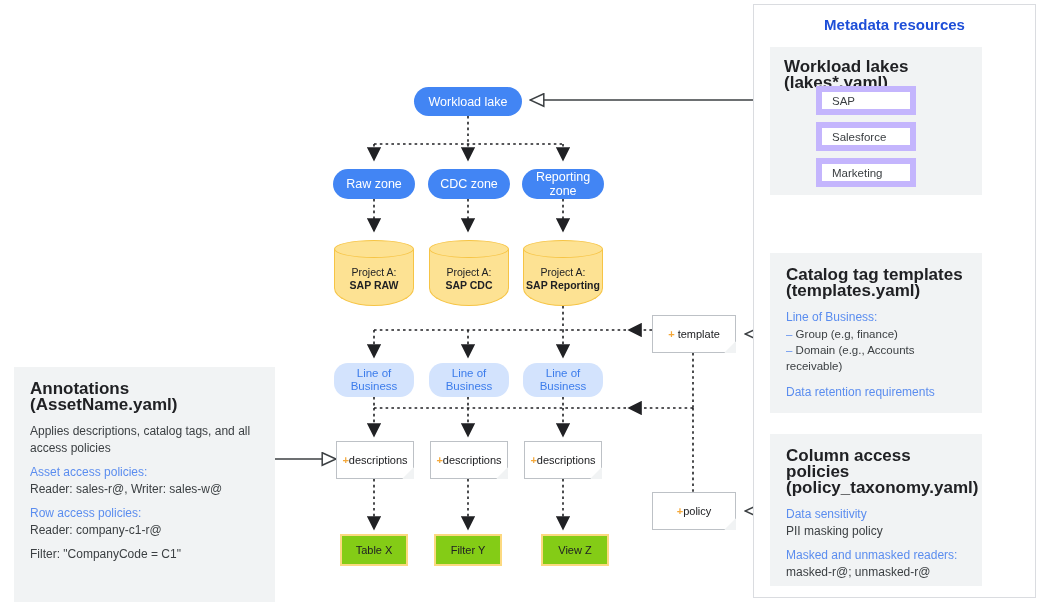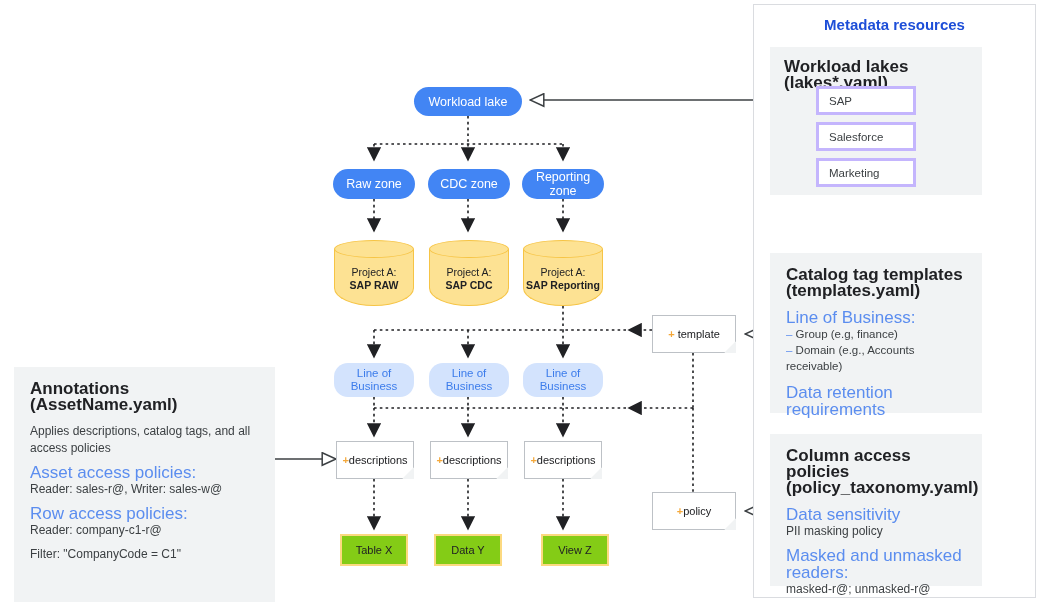--- a/index.html
+++ b/index.html
@@ -87,38 +87,38 @@
     font-size:11px;color:#202124;
   }
 
   
   .panel{
     background:#f1f3f4;
     box-sizing:border-box;
     padding:14px 16px;
   }
   .panel .h{font-size:17px;font-weight:bold;color:#202124;line-height:16px;}
-  .panel .blue{color:#5b8def;font-size:17px;line-height:17px;font-weight:normal;}
+  .panel .blue{color:#5b8def;font-size:12px;line-height:17px;font-weight:normal;}
   .panel .t{font-size:12px;line-height:17px;color:#3c4043;}
   .panel .sp{height:10px;}
   .panel .sp-s{height:7px;}
   .panel .bullet{font-size:11.5px;line-height:16px;color:#3c4043;}
   .panel .bullet .d{color:#5b8def;}
 
   .outer-box{
     border:1px solid #dadce0;
     box-sizing:border-box;
     background:#ffffff;
   }
   .outer-title{
     font-size:15px;font-weight:bold;color:#1d4ed8;text-align:center;
   }
   .lake-item{
     background:#ffffff;
-    border:3px solid #c4b5fd;
+    border:6px solid #c4b5fd;
     box-sizing:border-box;
     display:flex;align-items:center;
     padding-left:10px;
     font-size:11.5px;color:#3c4043;
   }
 
   svg.overlay{position:absolute;left:0;top:0;width:1040px;height:602px;pointer-events:none;}
 </style>
 </head>
 <body>
@@ -271,21 +271,21 @@
 <div class="note" style="left:652px;top:492px;width:84px;height:38px;">
   <span class="plus">+</span>
     <span>policy</span>
   <span class="fold"></span>
 </div>
 
 <div class="abs tbox" style="left:340px;top:534px;width:68px;height:32px;">
   <span>Table X</span>
 </div>
 <div class="abs tbox" style="left:434px;top:534px;width:68px;height:32px;">
-  <span>Data Y</span>
+  <span>Filter Y</span>
 </div>
 <div class="abs tbox" style="left:541px;top:534px;width:68px;height:32px;">
   <span>View Z</span>
 </div>
 
 <div class="abs panel" style="left:14px;top:367px;width:261px;height:236px;">
   <div class="h">Annotations (AssetName.yaml)</div>
   <div class="sp"></div>
   <div class="t">Applies descriptions, catalog tags, and all access policies</div>
   <div class="sp-s"></div>

